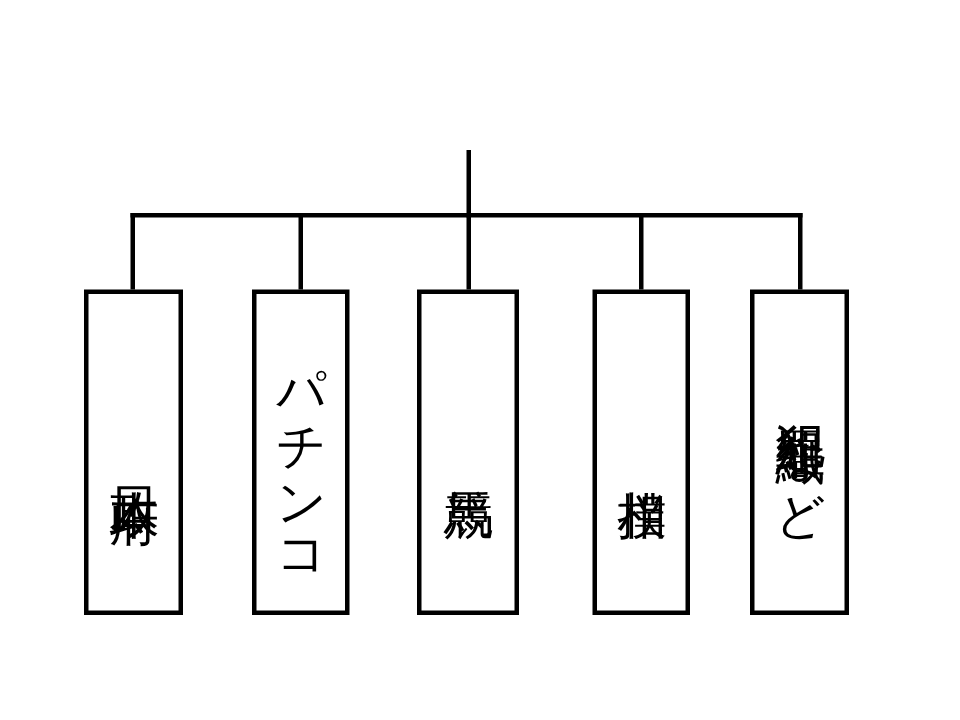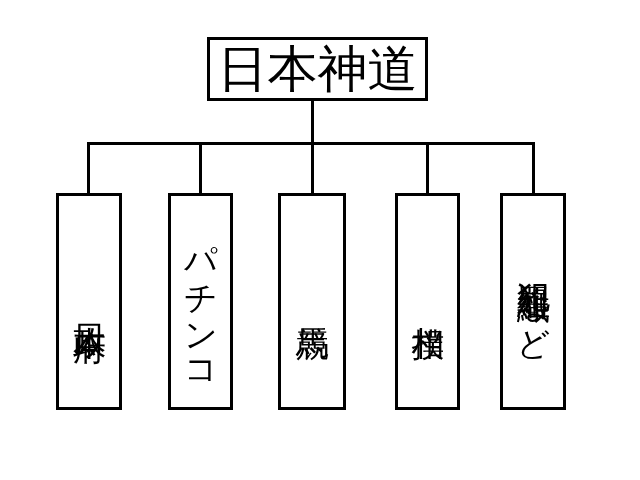--- a/index.html
+++ b/index.html
@@ -77,23 +77,20 @@
   .drop-2 { left: 199px; }
   .drop-3 { left: 311px; }
   .drop-4 { left: 426px; }
   .drop-5 { left: 532px; }
 </style>
 </head>
 <body>
 
 <div id="canvas">
 
-  <div class="node root-node">
-    <span>日本神道</span>
-  </div>
 
   <div class="line stem"></div>
   <div class="line bus"></div>
   <div class="line drop drop-1"></div>
   <div class="line drop drop-2"></div>
   <div class="line drop drop-3"></div>
   <div class="line drop drop-4"></div>
   <div class="line drop drop-5"></div>
 
   <div class="node child-node child-1">

